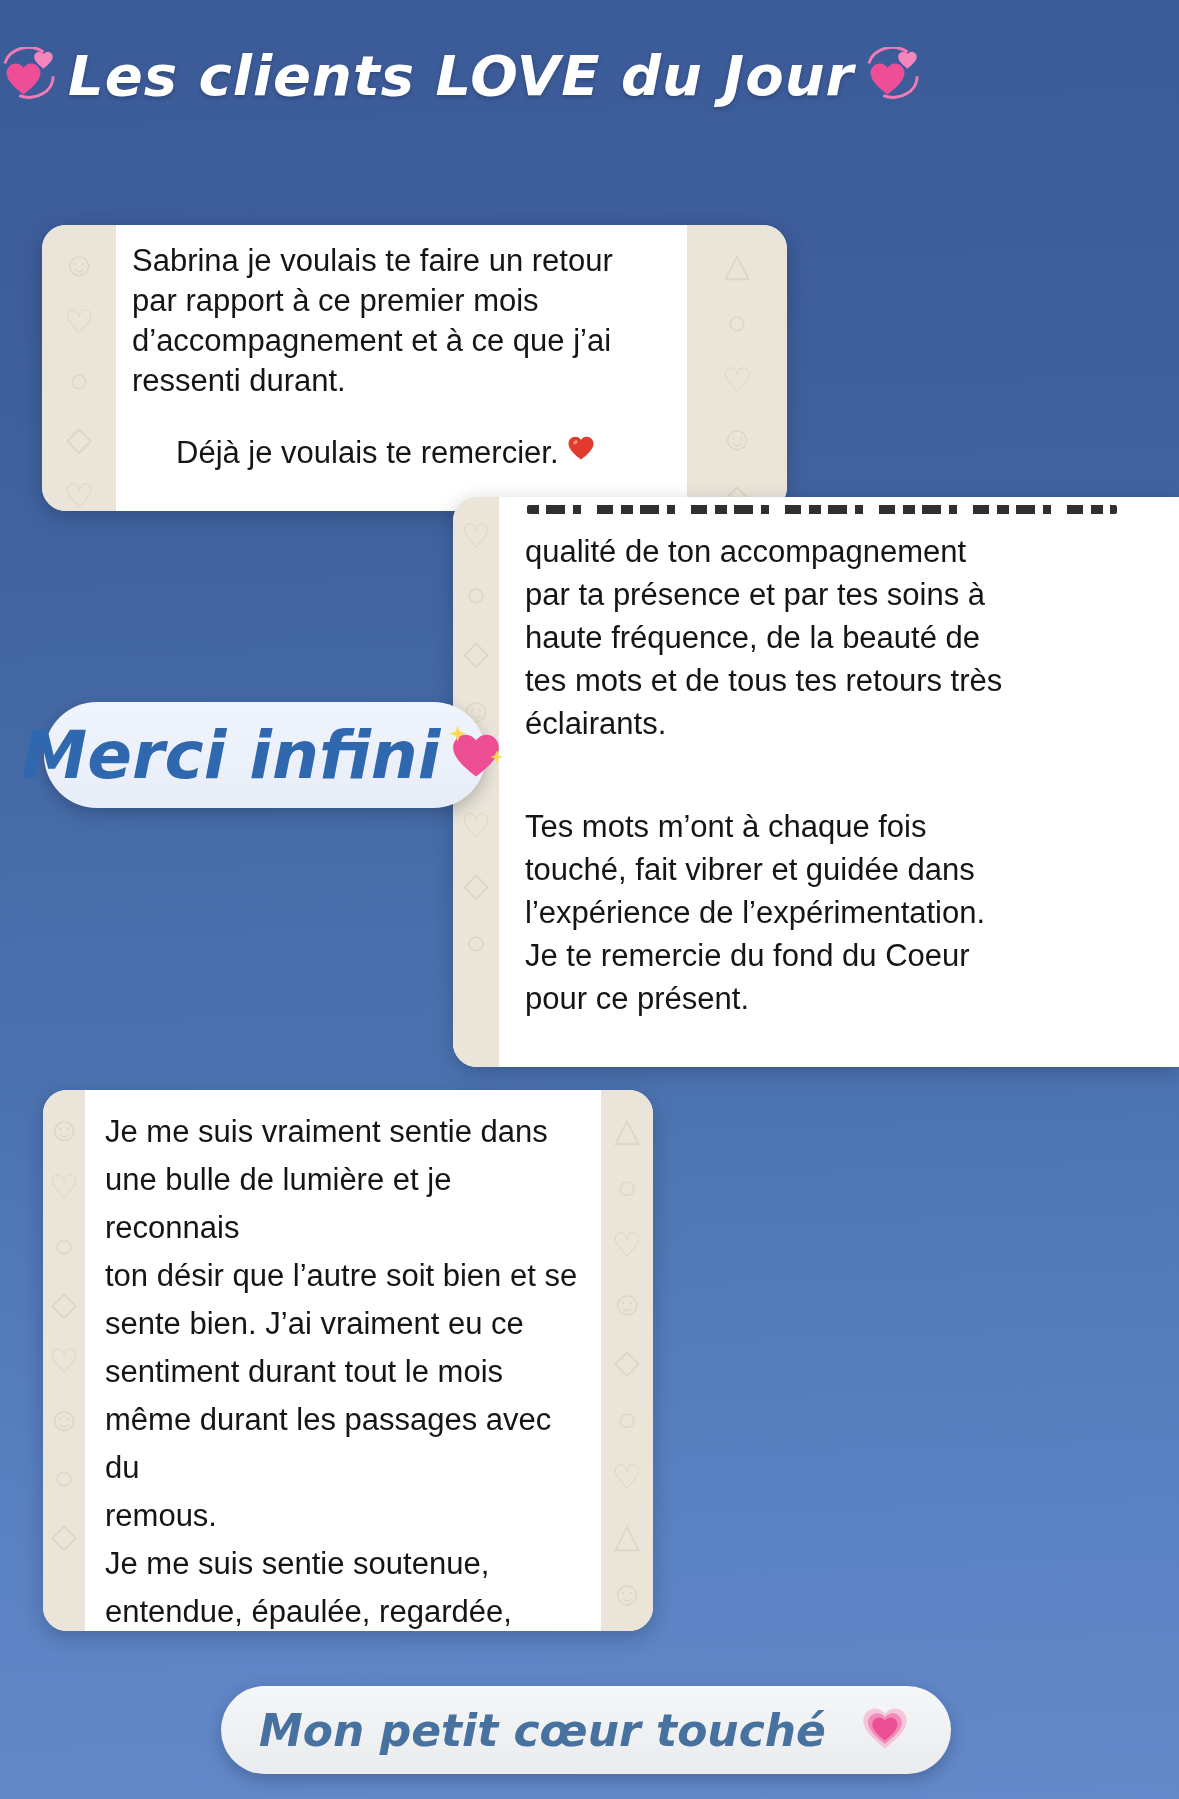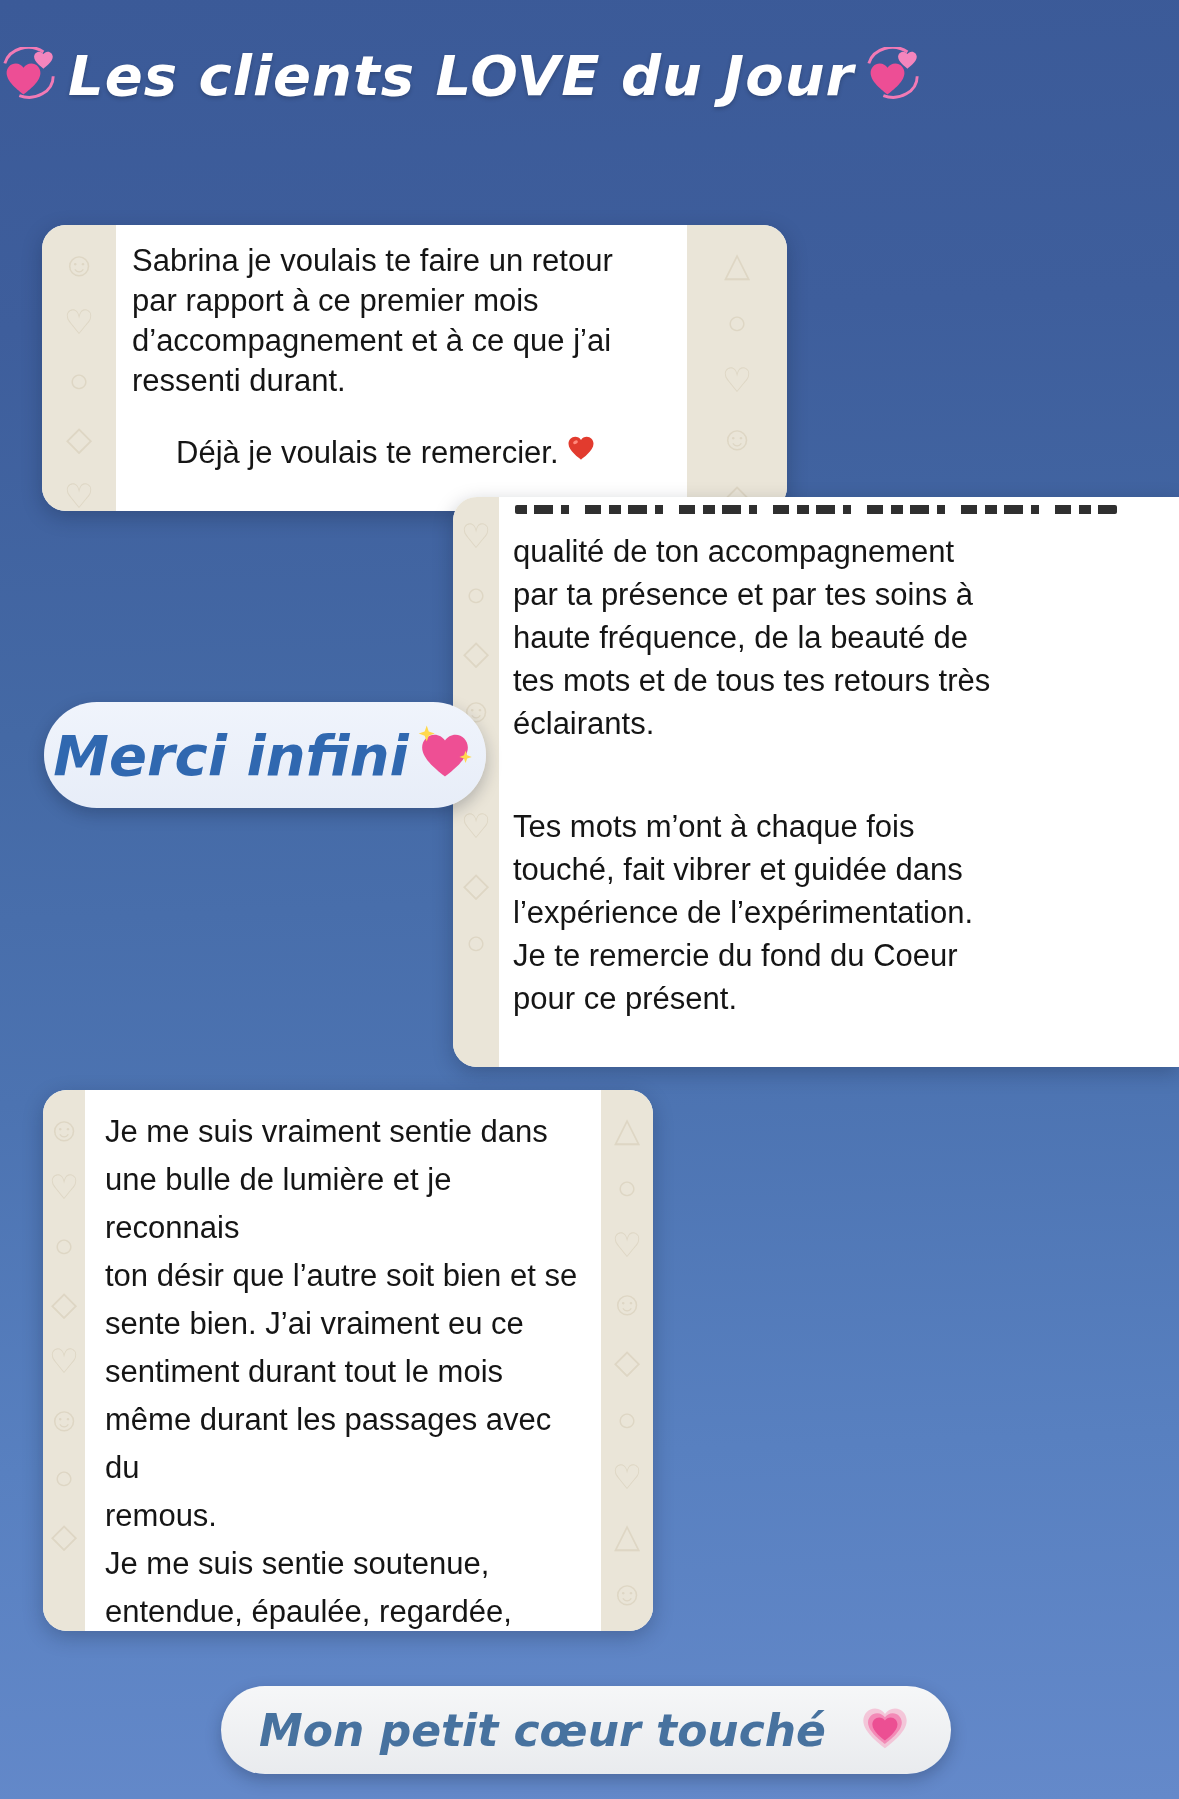--- a/index.html
+++ b/index.html
@@ -38,21 +38,21 @@
   .bubble p{margin:0;white-space:pre-line;}
   
   .card1{left:42px;top:225px;width:745px;height:286px;}
   .card1 .strip.left{width:74px;}
   .card1 .strip.right{width:100px;border-radius:0 0 0 14px;}
   .card1 .bubble{padding:16px 8px 0 16px;}
   .card1 .p2row{margin-top:32px;display:flex;align-items:center;gap:6px;margin-left:44px;}
   
   .card2{left:453px;top:497px;width:726px;height:570px;border-radius:24px 0 0 24px;}
   .card2 .strip.left{width:46px;}
-  .card2 .bubble{padding:6px 26px 0 14px;font-size:31px;line-height:43px;}
+  .card2 .bubble{padding:6px 26px 0 26px;font-size:31px;line-height:43px;}
   .clip-line{
     height:9px;width:94%;margin:2px 0 16px 2px;border-radius:2px;opacity:.92;
     background:repeating-linear-gradient(90deg,
       #1d1d1d 0 12px,transparent 12px 19px,
       #1d1d1d 19px 38px,transparent 38px 46px,
       #1d1d1d 46px 54px,transparent 54px 70px,
       #1d1d1d 70px 86px,transparent 86px 94px);
   }
   .card2 .p2{margin-top:60px;}
   
@@ -66,21 +66,21 @@
     position:absolute;display:flex;align-items:center;justify-content:center;
     box-shadow:0 6px 16px rgba(10,20,40,.25);
   }
   .pill .script{
     font-family:"DejaVu Sans",sans-serif;font-style:italic;font-weight:600;white-space:nowrap;
   }
   .pill-merci{
     left:44px;top:702px;width:442px;height:106px;border-radius:53px;
     background:linear-gradient(180deg,#f0f4fc,#e7edf8);gap:4px;
   }
-  .pill-merci .script{color:#3068b0;font-size:56px;}
+  .pill-merci .script{color:#3068b0;font-size:66px;}
   .pill-bottom{
     left:221px;top:1686px;width:730px;height:88px;border-radius:44px;
     background:linear-gradient(180deg,#f6f7f8,#e9ebee);gap:31px;
   }
   .pill-bottom .script{color:#47729f;font-size:44px;}
   .emoji{flex:none;display:inline-block;}
 </style>
 </head>
 <body>
 

